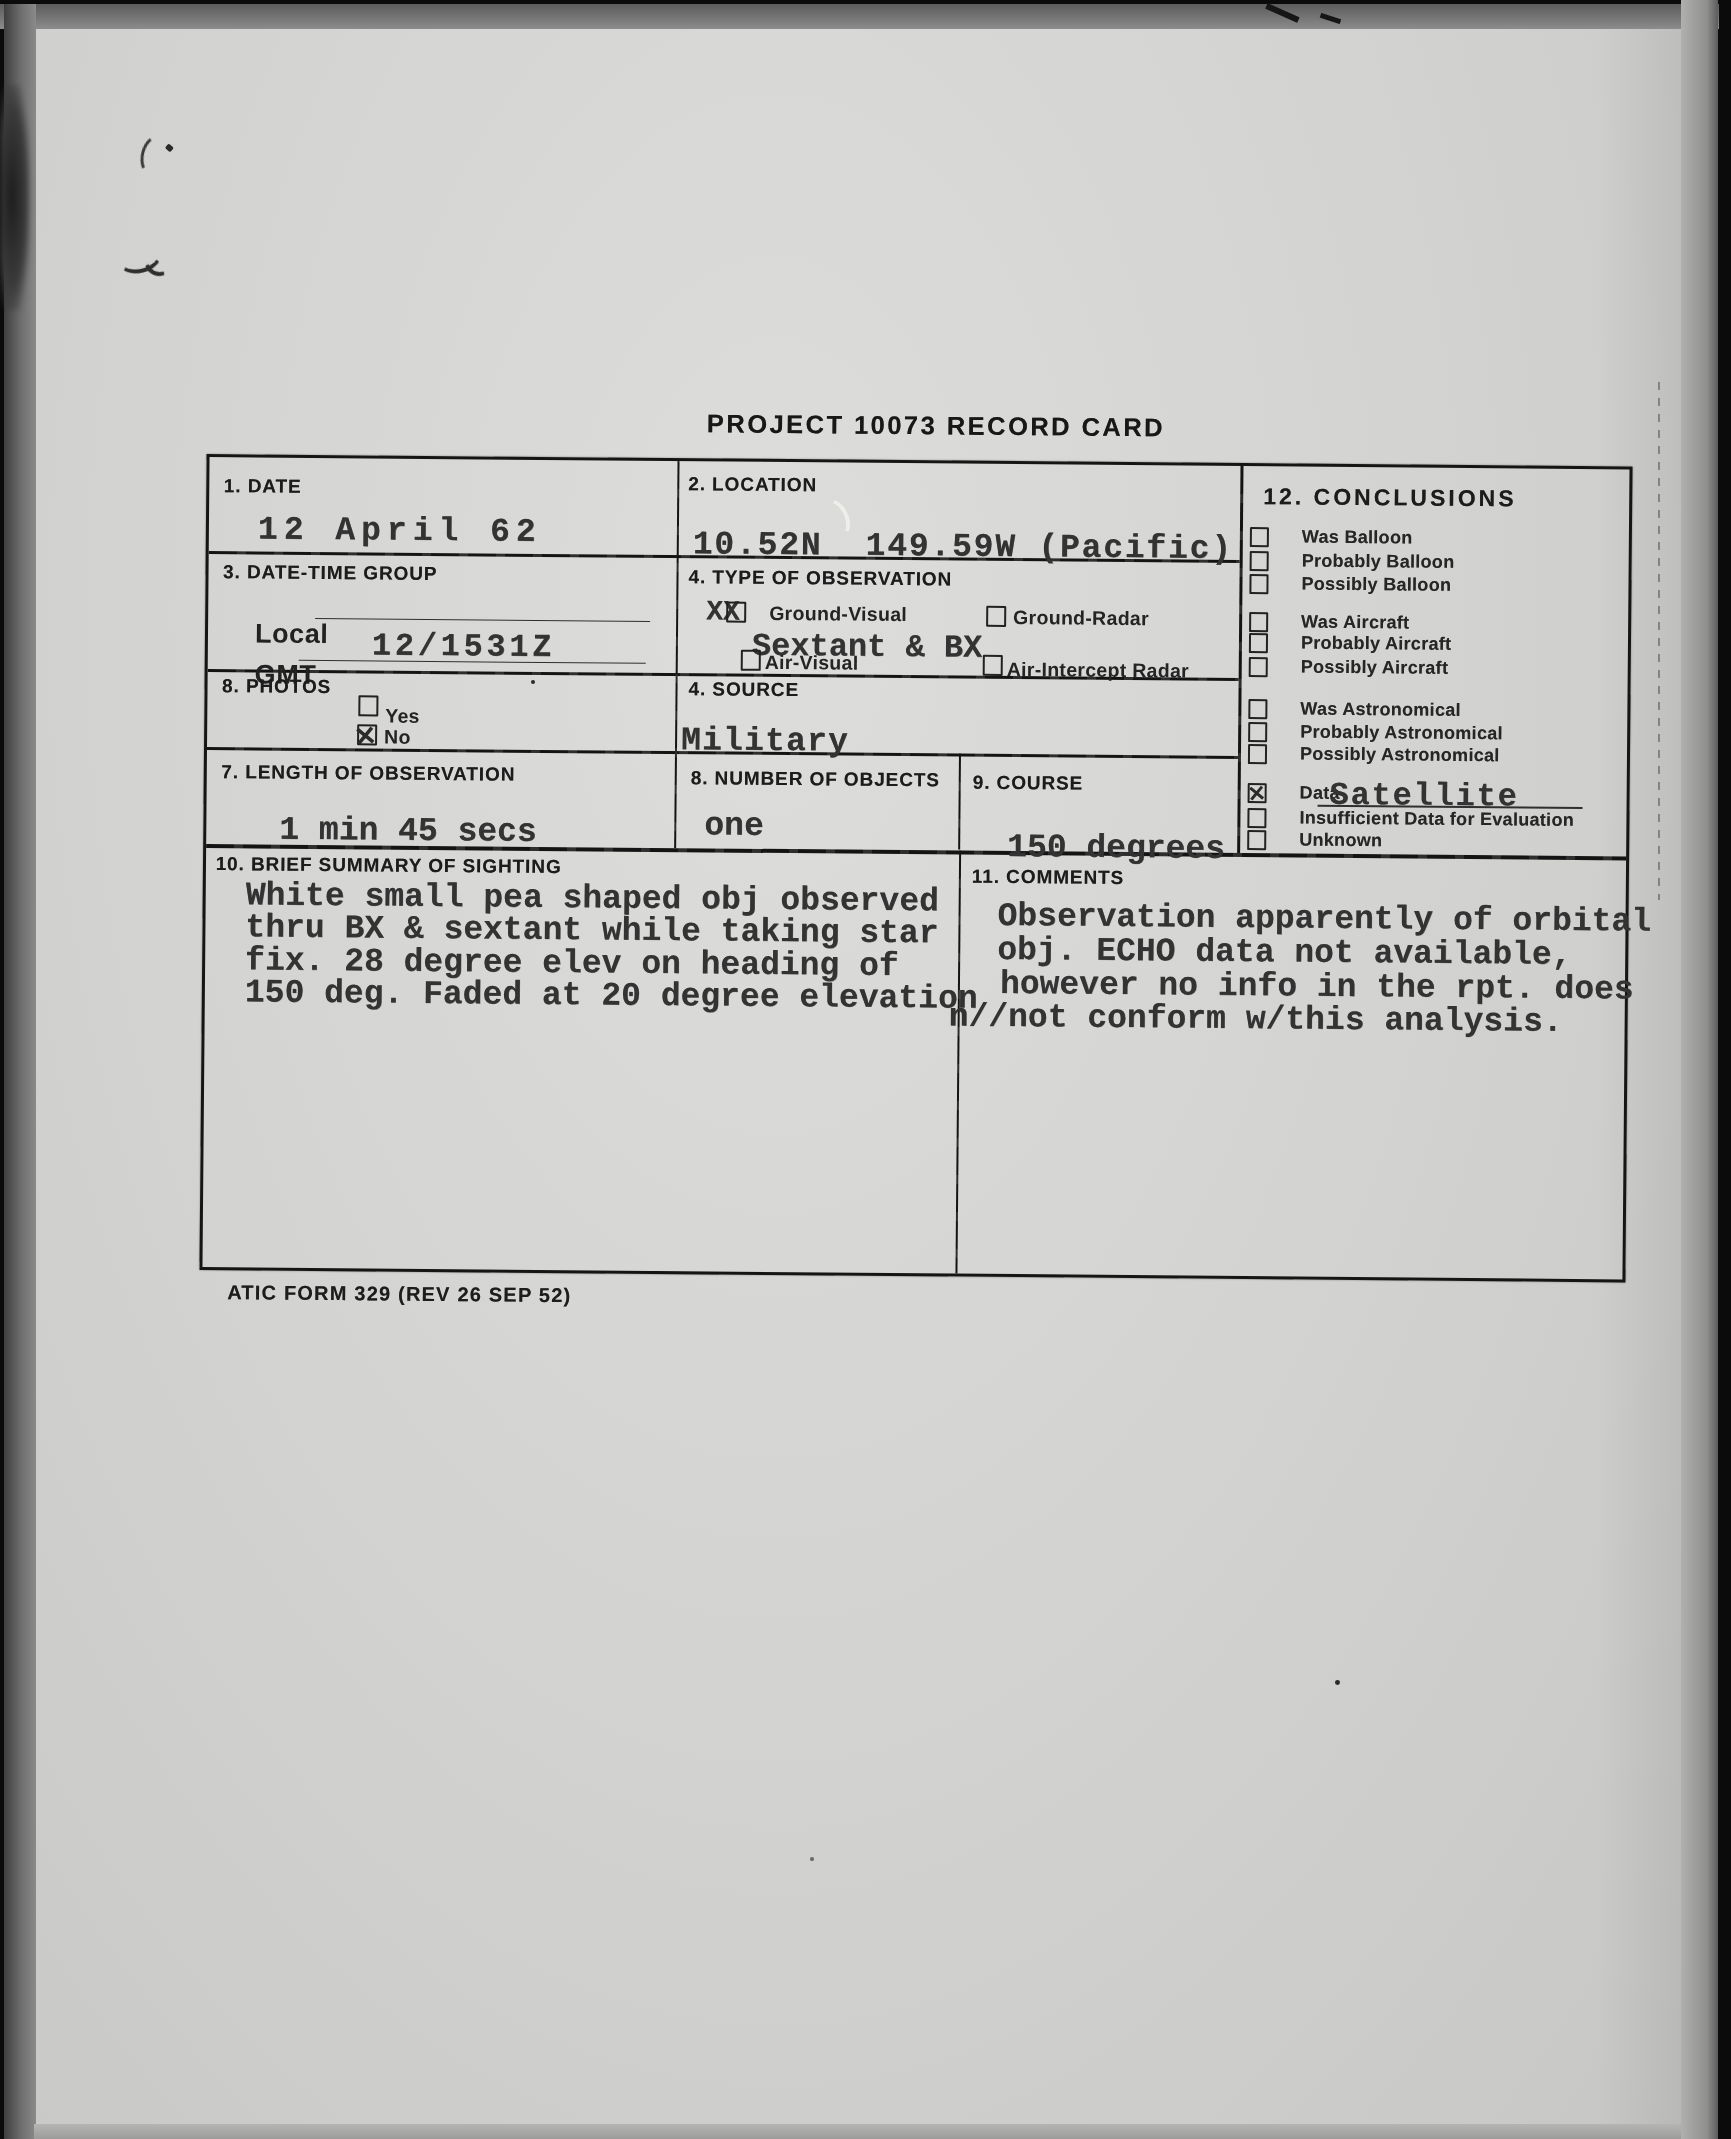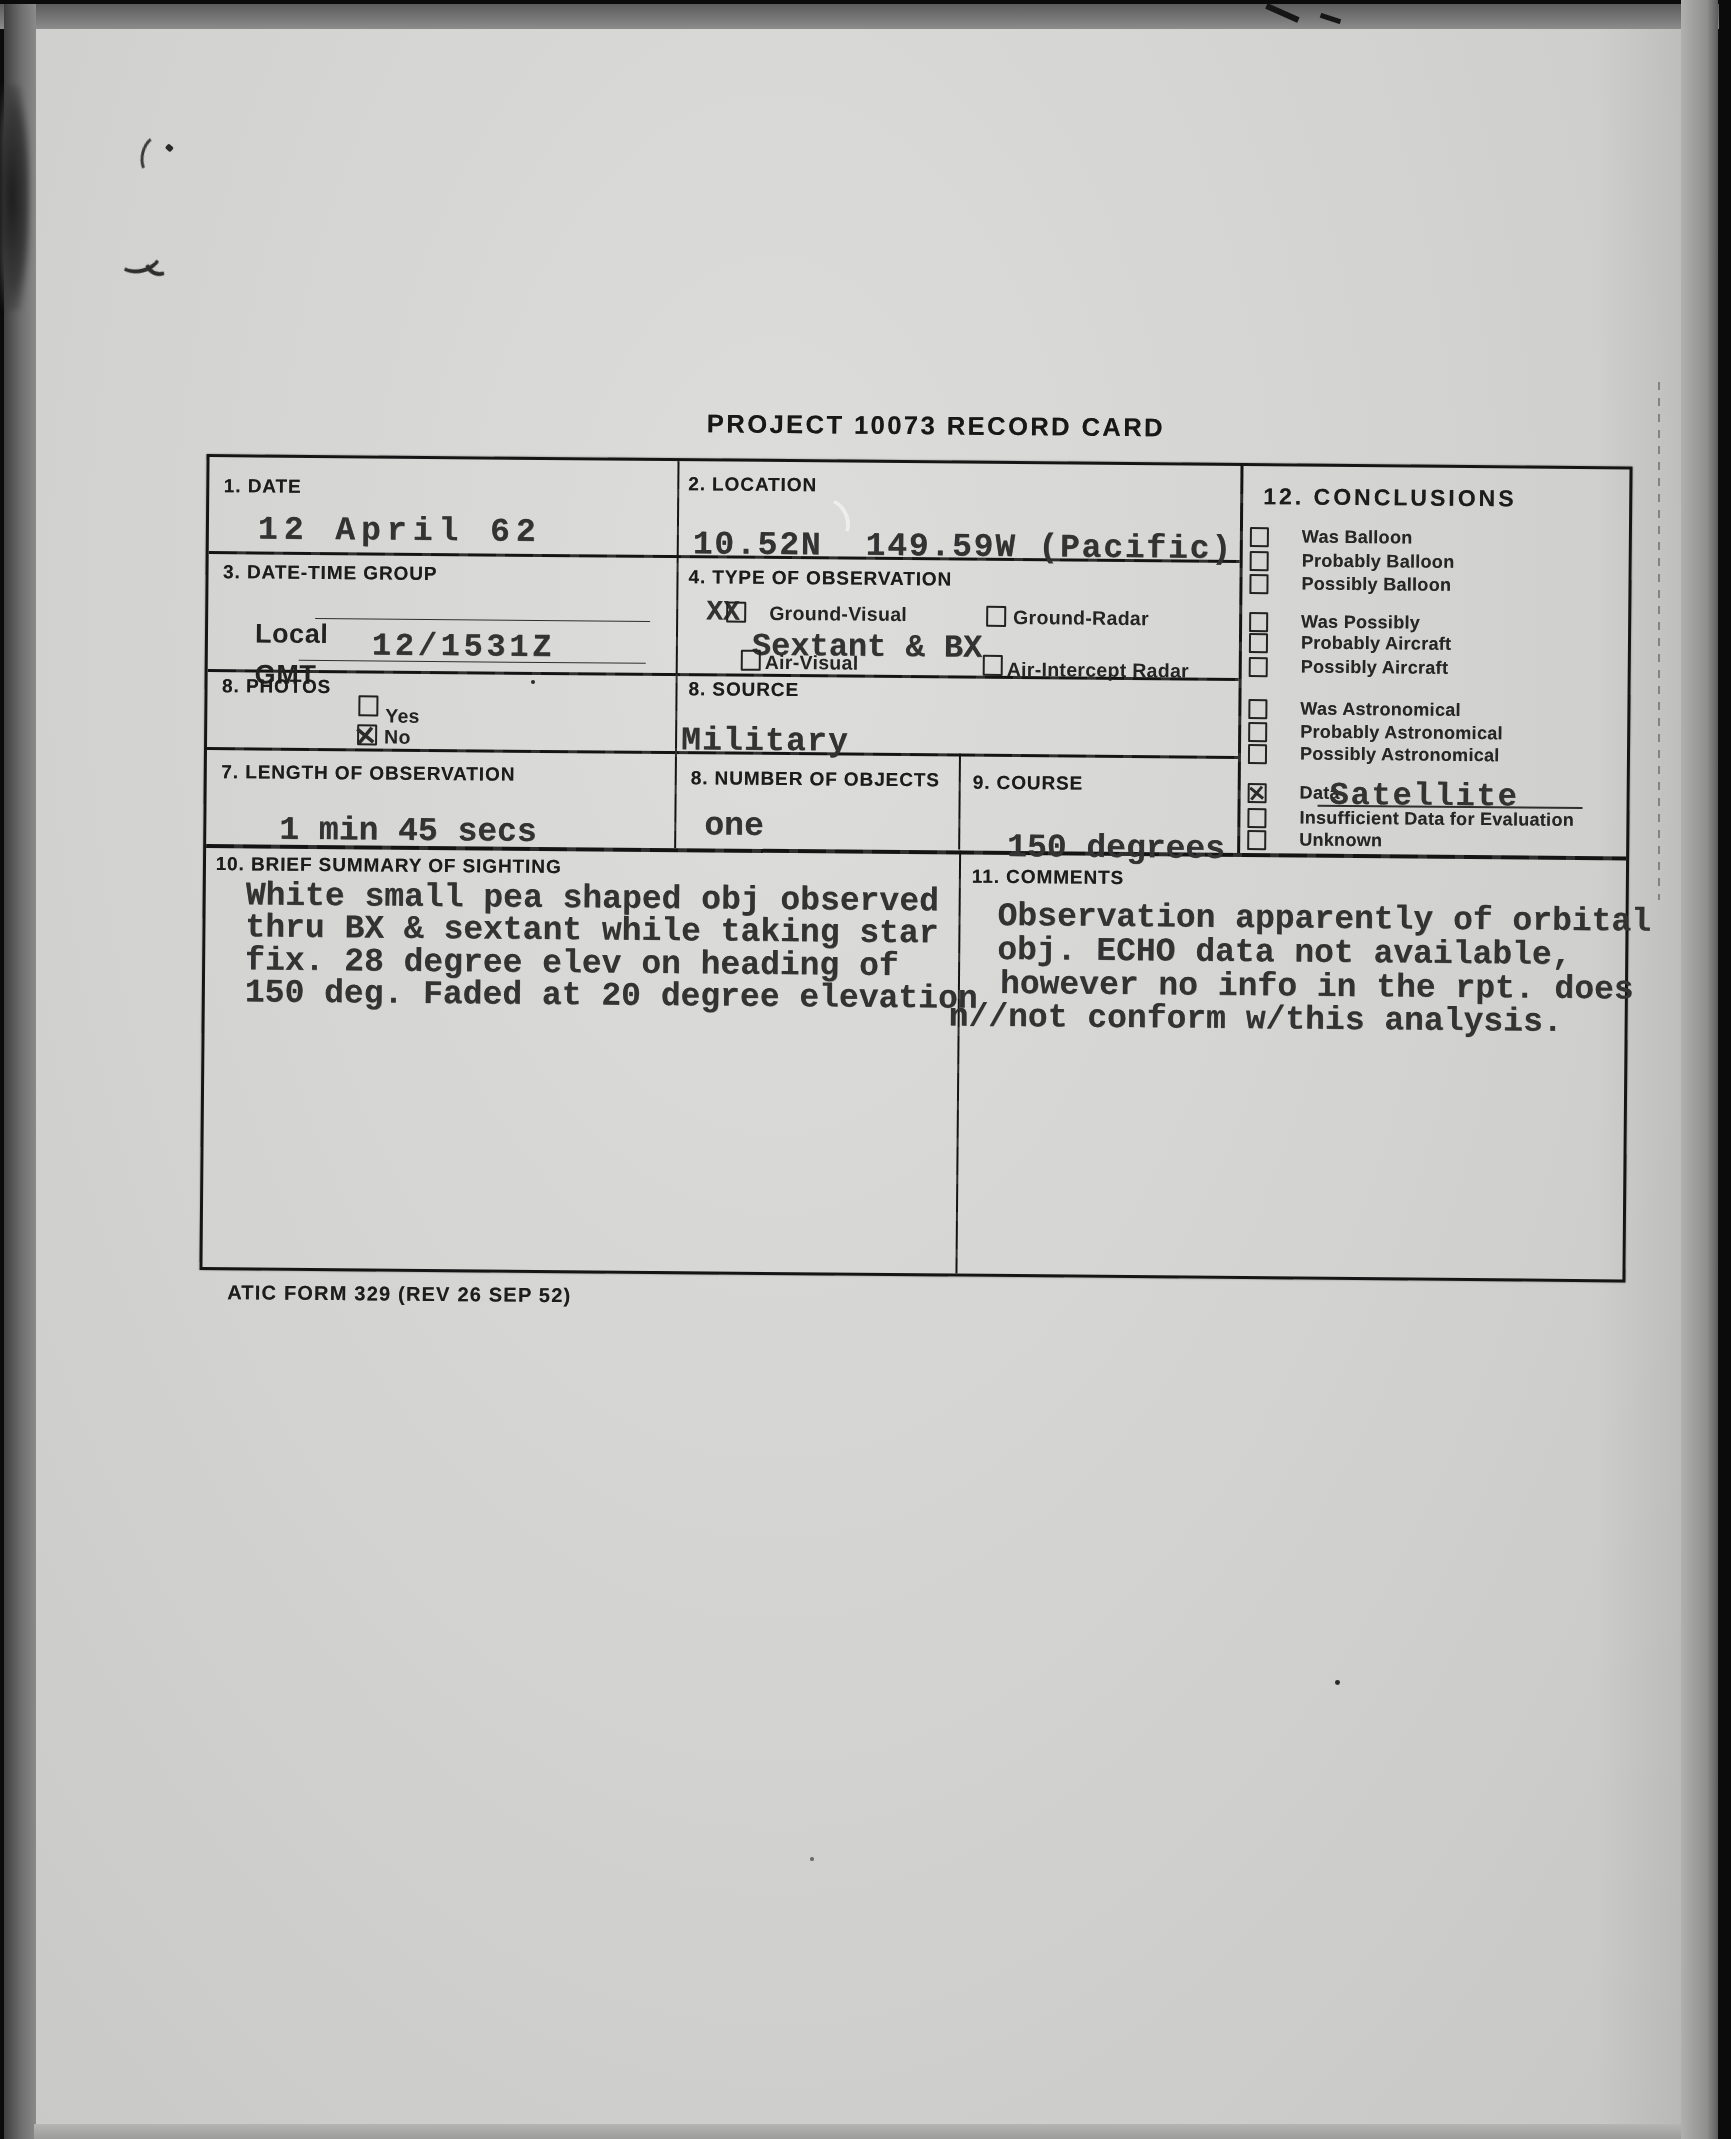--- a/index.html
+++ b/index.html
@@ -129,21 +129,21 @@
     <span class="opt-label" style="left:557px;top:189px;">Air-Visual</span>
     <span class="cbx small-x" style="left:775px;top:191px;"></span>
     <span class="opt-label" style="left:799px;top:194px;">Air-Intercept Radar</span>
 
     <div class="sec-label" style="left:14.6px;top:218px;">8. PHOTOS</div>
     <span class="cbx small-x" style="left:151px;top:237px;"></span>
     <span class="opt-label" style="left:178px;top:246px;">Yes</span>
     <span class="cbx on" style="left:150px;top:266px;"></span>
     <span class="opt-label" style="left:177px;top:267px;">No</span>
 
-    <div class="sec-label" style="left:481px;top:217px;">8. SOURCE</div>
+    <div class="sec-label" style="left:481px;top:217px;">4. SOURCE</div>
     <div class="typed" style="left:474px;top:261px;letter-spacing:1.2px;">Military</div>
 
     <div class="sec-label" style="left:14.6px;top:304px;">7. LENGTH OF OBSERVATION</div>
     <div class="typed" style="left:73px;top:354px;">1 min 45 secs</div>
     <div class="sec-label" style="left:484px;top:306px;">8. NUMBER OF OBJECTS</div>
     <div class="typed" style="left:498px;top:346px;">one</div>
     <div class="sec-label" style="left:766px;top:308px;">9. COURSE</div>
     <div class="typed" style="left:801px;top:365px;">150 degrees</div>
 
     <div class="sec-label" style="left:9.7px;top:396px;">10. BRIEF SUMMARY OF SIGHTING</div>
@@ -167,21 +167,21 @@
     <div class="c-row" style="top:85px;">
       <span class="cbx small-x"></span>
       <span class="c-label">Probably Balloon</span>
       </div>
     <div class="c-row" style="top:108px;">
       <span class="cbx small-x"></span>
       <span class="c-label">Possibly Balloon</span>
       </div>
     <div class="c-row" style="top:146px;">
       <span class="cbx small-x"></span>
-      <span class="c-label">Was Possibly</span>
+      <span class="c-label">Was Aircraft</span>
       </div>
     <div class="c-row" style="top:167px;">
       <span class="cbx small-x"></span>
       <span class="c-label">Probably Aircraft</span>
       </div>
     <div class="c-row" style="top:191px;">
       <span class="cbx small-x"></span>
       <span class="c-label">Possibly Aircraft</span>
       </div>
     <div class="c-row" style="top:233px;">

